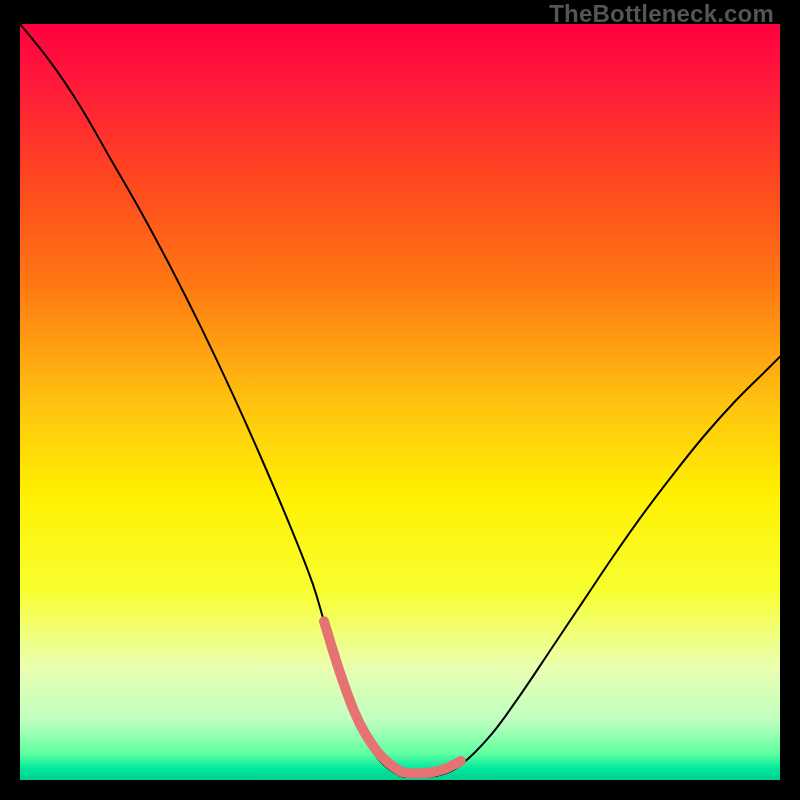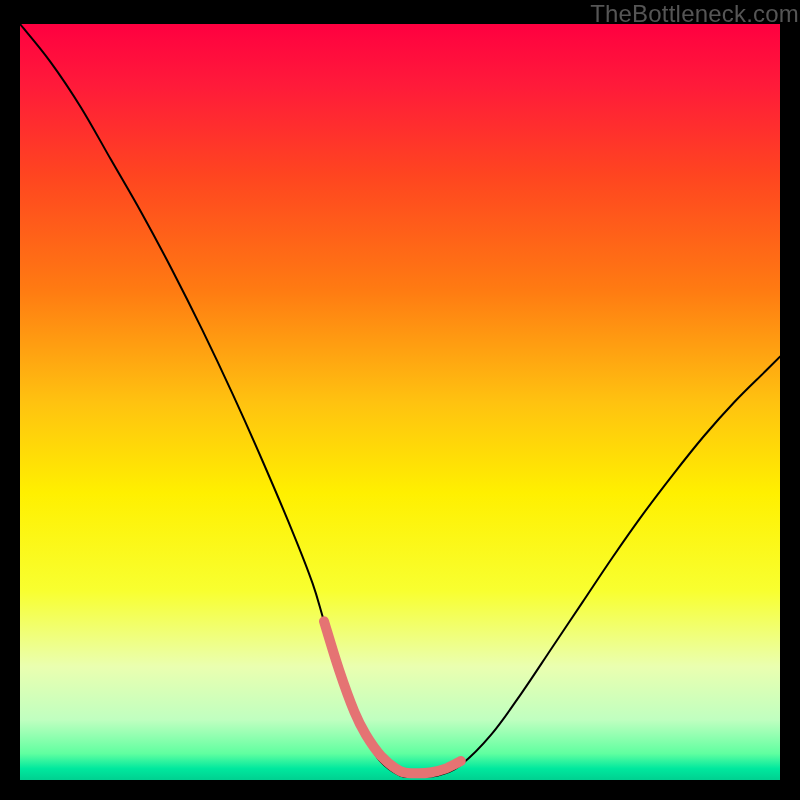--- a/index.html
+++ b/index.html
@@ -12,24 +12,24 @@
   }
   .frame {
     position: relative;
     width: 800px;
     height: 800px;
     background: #000;
   }
   .watermark {
     position: absolute;
     top: 0px;
-    right: 1px;
+    right: 26px;
     font-family: Arial, Helvetica, sans-serif;
     font-size: 24px;
-    font-weight: normal;
+    font-weight: bold;
     color: #555;
     letter-spacing: 0.2px;
     z-index: 20;
   }
   
   .plot {
     position: absolute;
     left: 20px;
     top: 24px;
     width: 760px;   

